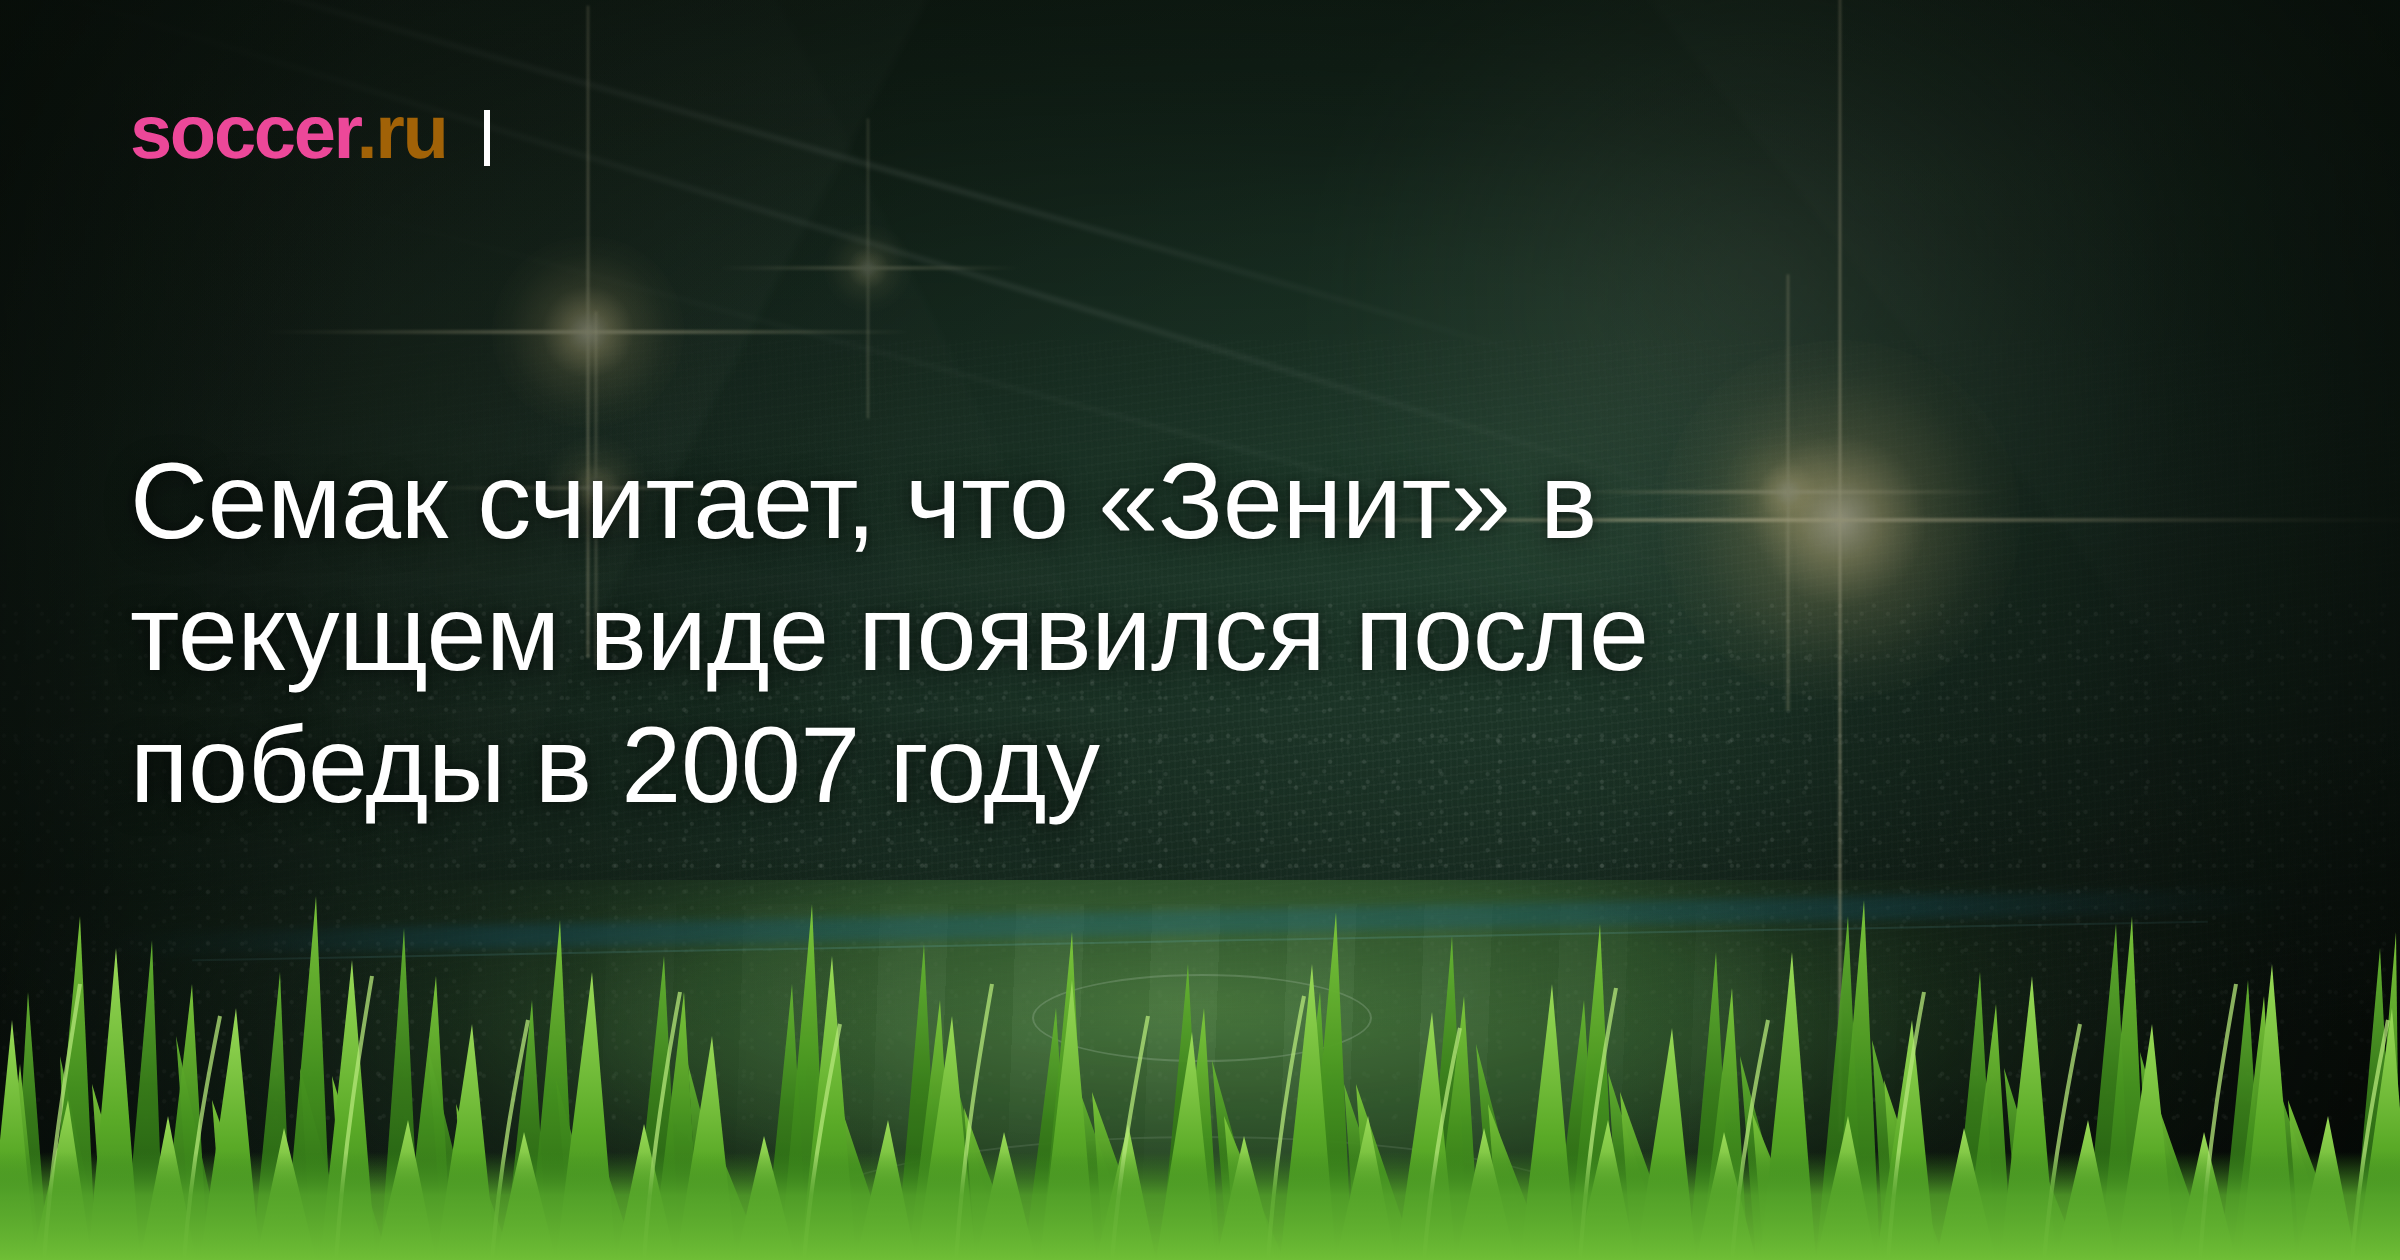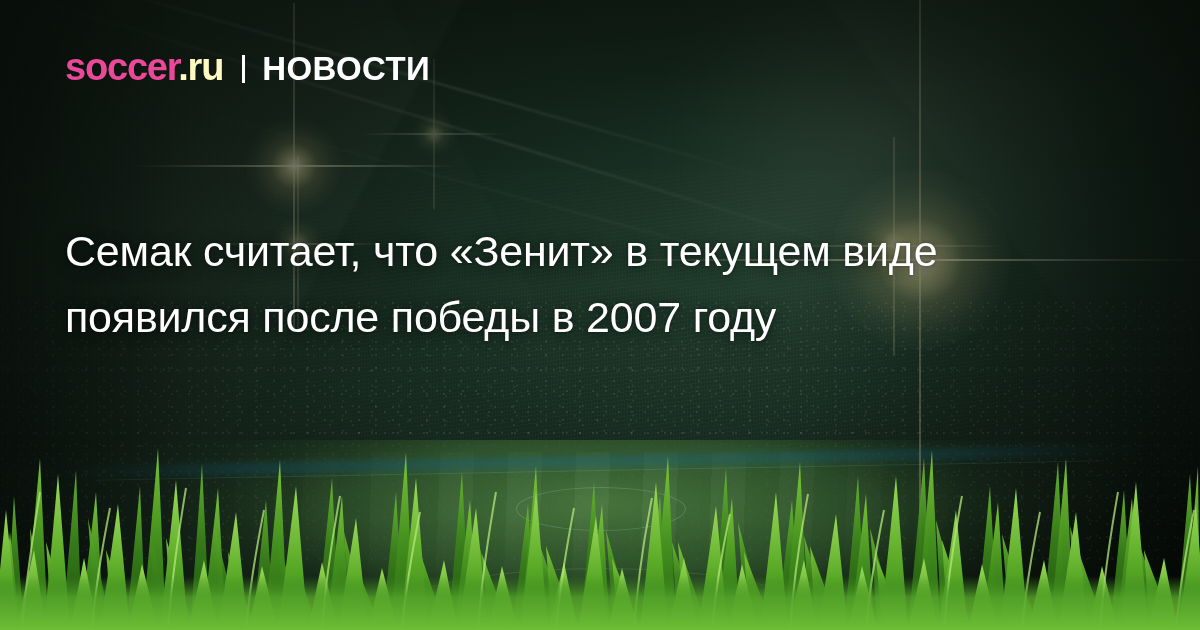--- a/index.html
+++ b/index.html
@@ -281,21 +281,21 @@
   }
 
   .logo {
     font-size: 38px;
     font-weight: bold;
     letter-spacing: -1.2px;
     line-height: 1;
     white-space: nowrap;
   }
   .logo-soccer { color: #ec4899; }
-  .logo-ru     { color: #fef9c3; }
+  .logo-ru     { color: #a16207; }
 
   .header-divider {
     display: inline-block;
     width: 3px;
     height: 28px;
     background: #ffffff;
     margin: 0 17px 0 19px;
     position: relative;
     top: 2px;
     flex: none;
@@ -313,21 +313,21 @@
 
   
 
   .headline {
     position: absolute;
     left: 65px;
     top: 218px;
     width: 900px;
     margin: 0;
     color: #ffffff;
-    font-size: 43px;
+    font-size: 54px;
     font-weight: normal;
     line-height: 66px;
     letter-spacing: -0.2px;
     text-shadow: 0 2px 14px rgba(0, 0, 0, 0.60), 0 0 3px rgba(0, 0, 0, 0.35);
     z-index: 20;
   }
 </style>
 </head>
 <body>
 
@@ -528,18 +528,17 @@
         <path d="M1176 230 C1180 182 1188 140 1194 110"></path>
       </g>
 
       <rect x="0" y="176" width="1200" height="54" fill="url(#gBase)"></rect>
     </svg>
   </div>
 
   <div class="header">
     <div class="logo"><span class="logo-soccer">soccer</span><span class="logo-ru">.ru</span></div>
     <span class="header-divider"></span>
-    <div class="section-label">НОВОСТИ</div>
   </div>
 
   <h1 class="headline">Семак считает, что «Зенит» в текущем виде появился после победы в 2007 году</h1>
 
 </div>
 
 </body></html>

